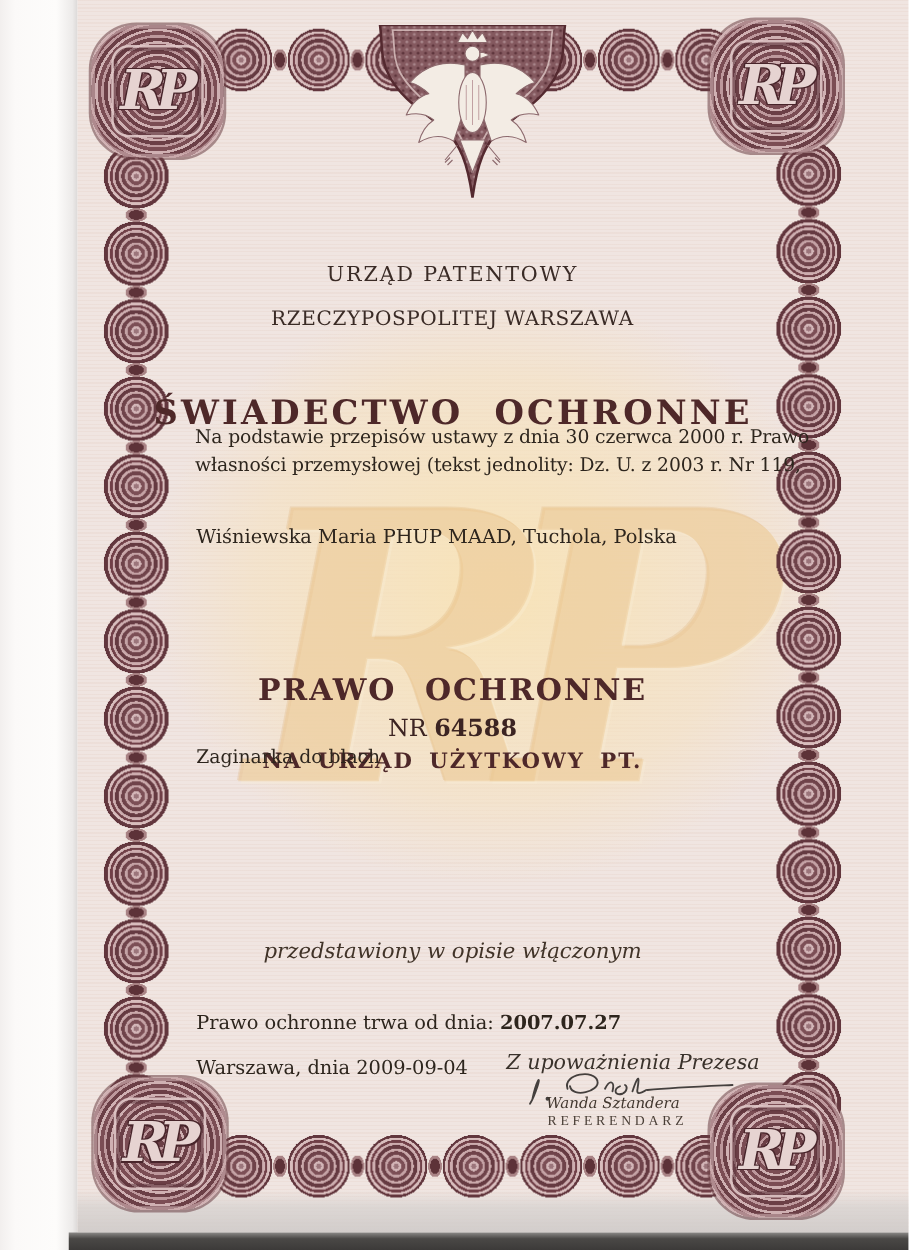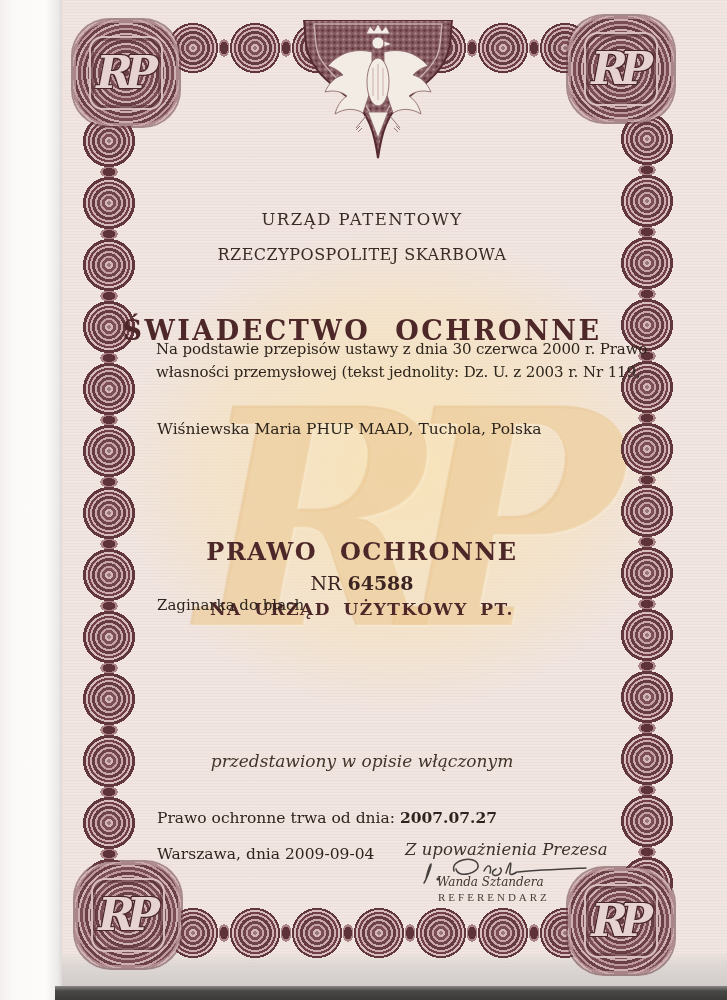--- a/index.html
+++ b/index.html
@@ -93,21 +93,21 @@
   .c-tr{left:506px;top:16px;}
   .c-bl{left:13px;top:862px;}
   .c-br{left:506px;top:868px;}
   
   .emblem{position:absolute;left:238px;top:20px;width:156px;height:146px;}
   
   .t{position:absolute;white-space:nowrap;color:#2d251d;}
   .centered{left:60px;width:480px;text-align:center;margin-top:32px;}
   .authority1{top:178px;font-size:16.5px;letter-spacing:1.5px;color:#3a2b26;}
   .authority2{top:213px;font-size:16px;letter-spacing:0.5px;color:#3a2b26;}
-  .doc-title{top:283px;font-size:27px;font-weight:bold;letter-spacing:2.5px;word-spacing:13px;color:#4e2829;}
+  .doc-title{top:283px;font-size:27px;font-weight:bold;letter-spacing:2.5px;word-spacing:13px;color:#4e2829;text-align:right;}
   .legal{left:94px;top:338px;font-size:15px;line-height:23px;letter-spacing:-0.1px;}
   .holder{left:95px;top:420px;font-size:15.5px;}
   .grant-title{top:505px;font-size:24px;font-weight:bold;letter-spacing:1.5px;word-spacing:13px;color:#4e2829;}
   .grant-number{top:540px;font-size:19px;color:#3c2422;}
   .grant-number b{font-weight:bold;}
   .subject-heading{top:567px;font-size:17px;font-weight:bold;letter-spacing:1.5px;word-spacing:5px;color:#4e2829;}
   .subject-name{left:95px;top:596px;font-size:15px;}
   .desc1{top:719px;font-size:17px;font-style:italic;color:#413429;}
   .desc2{top:713px;font-size:17px;font-style:italic;color:#413429;}
   .validity{left:95px;top:808px;font-size:15.5px;}
@@ -170,21 +170,21 @@
         <path d="M68,92 l10,26 10,-26 z"></path>
         <path d="M66,96 l-10,12 m4,-2 l-4,4 m6,-2 l-4,4"></path>
         <path d="M90,96 l10,12 m-4,-2 l4,4 m-6,-2 l4,4"></path>
       </g>
       <g stroke="#b99598" stroke-width="0.7" fill="none">
         <path d="M78,44 v36 M73,48 v28 M83,48 v28"></path>
       </g>
     </svg>
 
     <div class="t centered authority1">URZĄD PATENTOWY</div>
-    <div class="t centered authority2">RZECZYPOSPOLITEJ SKARBOWA</div>
+    <div class="t centered authority2">RZECZYPOSPOLITEJ WARSZAWA</div>
 
     <div class="t centered doc-title">ŚWIADECTWO OCHRONNE</div>
 
     <div class="t legal">
       <div>Na podstawie przepisów ustawy z dnia 30 czerwca 2000 r. Prawo</div>
       <div>własności przemysłowej (tekst jednolity: Dz. U. z 2003 r. Nr 119,</div>
     </div>
 
     <div class="t holder">Wiśniewska Maria PHUP MAAD, Tuchola, Polska</div>
 

